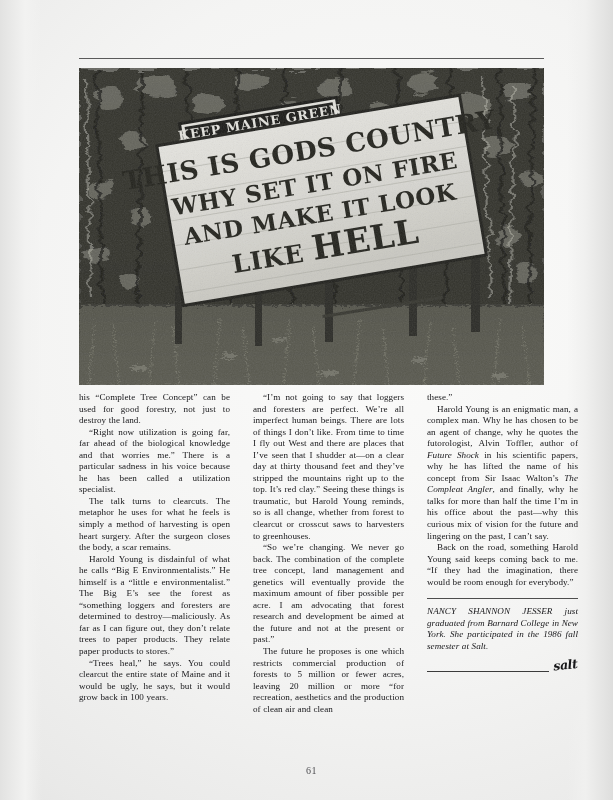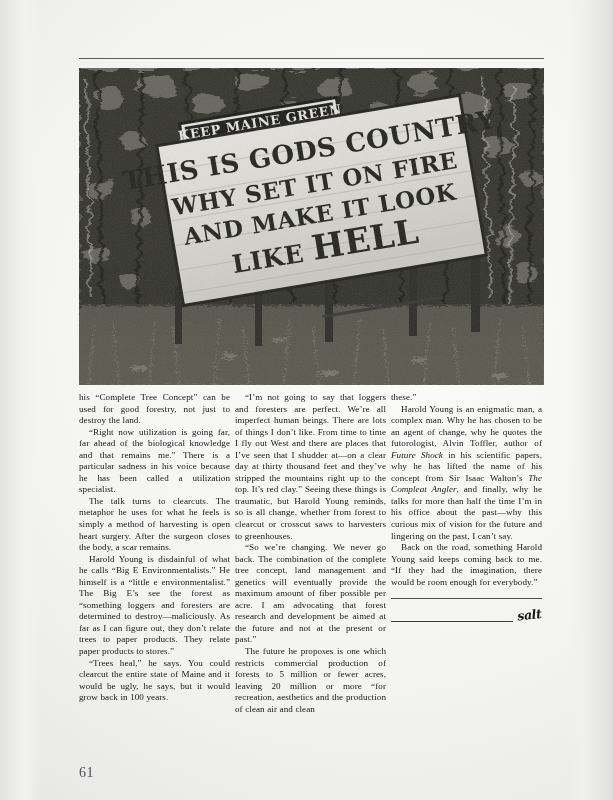--- a/index.html
+++ b/index.html
@@ -72,21 +72,21 @@
   }
   .photo svg { display: block; width: 100%; height: 100%; }
 
   
   .columns {
     position: absolute;
     left: 0;
     top: 392px;
     width: 465px;
     display: flex;
-    gap: 5px;
+    gap: 23px;
   }
   .col {
     width: 151px;
     flex: 0 0 151px;
   }
   .col p {
     margin: 0;
     font-size: 9.1px;
     line-height: 11.55px;
     text-align: justify;
@@ -147,22 +147,22 @@
     transform: rotate(-6deg);
     transform-origin: right bottom;
   }
 
   
   .folio {
     position: absolute;
     left: 0;
     top: 765px;
     width: 465px;
-    text-align: left;
-    font-size: 14px;
+    text-align: center;
+    font-size: 10px;
     color: #4e4e52;
     letter-spacing: 0.6px;
   }
 </style>
 </head>
 <body>
 
 <div class="page">
   <div class="content">
 
@@ -320,39 +320,40 @@
 
         <rect x="0" y="0" width="465" height="317" filter="url(#grainF)" opacity="0.5"></rect>
         <rect x="0" y="0" width="465" height="317" fill="#0f0f10" opacity="0.06"></rect>
       </svg>
     </div>
 
     <div class="columns">
 
       <div class="col">
         <p class="noindent">his “Complete Tree Concept” can be used for good forestry, not just to destroy the land.</p>
-        <p class="indent">“Right now utilization is going far, far ahead of the biological knowledge and that remains me.” There is a particular sadness in his voice because he has been called a utilization specialist.</p>
+        <p class="indent">“Right now utilization is going far, far ahead of the biological knowledge and that worries me.” There is a particular sadness in his voice because he has been called a utilization specialist.</p>
         <p class="indent">The talk turns to clearcuts. The metaphor he uses for what he feels is simply a method of harvesting is open heart surgery. After the surgeon closes the body, a scar remains.</p>
         <p class="indent">Harold Young is disdainful of what he calls “Big E Environmentalists.” He himself is a “little e environmentalist.” The Big E’s see the forest as “something loggers and foresters are determined to destroy—maliciously. As far as I can figure out, they don’t relate trees to paper products. They relate paper products to stores.”</p>
         <p class="indent">“Trees heal,” he says. You could clearcut the entire state of Maine and it would be ugly, he says, but it would grow back in 100 years.</p>
       </div>
 
       <div class="col">
         <p class="indent">“I’m not going to say that loggers and foresters are perfect. We’re all imperfect human beings. There are lots of things I don’t like. From time to time I fly out West and there are places that I’ve seen that I shudder at—on a clear day at thirty thousand feet and they’ve stripped the mountains right up to the top. It’s red clay.” Seeing these things is traumatic, but Harold Young reminds, so is all change, whether from forest to clearcut or crosscut saws to harvesters to greenhouses.</p>
         <p class="indent">“So we’re changing. We never go back. The combination of the complete tree concept, land management and genetics will eventually provide the maximum amount of fiber possible per acre. I am advocating that forest research and development be aimed at the future and not at the present or past.”</p>
         <p class="indent">The future he proposes is one which restricts commercial production of forests to 5 million or fewer acres, leaving 20 million or more “for recreation, aesthetics and the production of clean air and clean</p>
       </div>
 
       <div class="col">
         <p class="noindent">these.”</p>
         <p class="indent"><span>Harold Young is an enigmatic man, a complex man. Why he has chosen to be an agent of change, why he quotes the futorologist, Alvin Toffler, author of </span><em>Future Shock</em><span> in his scientific papers, why he has lifted the name of his concept from Sir Isaac Walton’s </span><em>The Compleat Angler</em><span>, and finally, why he talks for more than half the time I’m in his office about the past—why this curious mix of vision for the future and lingering on the past, I can’t say.</span></p>
         <p class="indent">Back on the road, something Harold Young said keeps coming back to me. “If they had the imagination, there would be room enough for everybody.”</p>
 
         <div class="byline-rule"></div>
 
+        <p class="byline"><span class="caps">NANCY SHANNON JESSER</span><span> just graduated from Barnard College in New York. She participated in the 1986 fall semester at Salt.</span></p>
 
         <div class="sig-row">
           <div class="sig-rule"></div>
           <div class="sig-word">salt</div>
         </div>
       </div>
     </div>
 
     <div class="folio">61</div>
 

